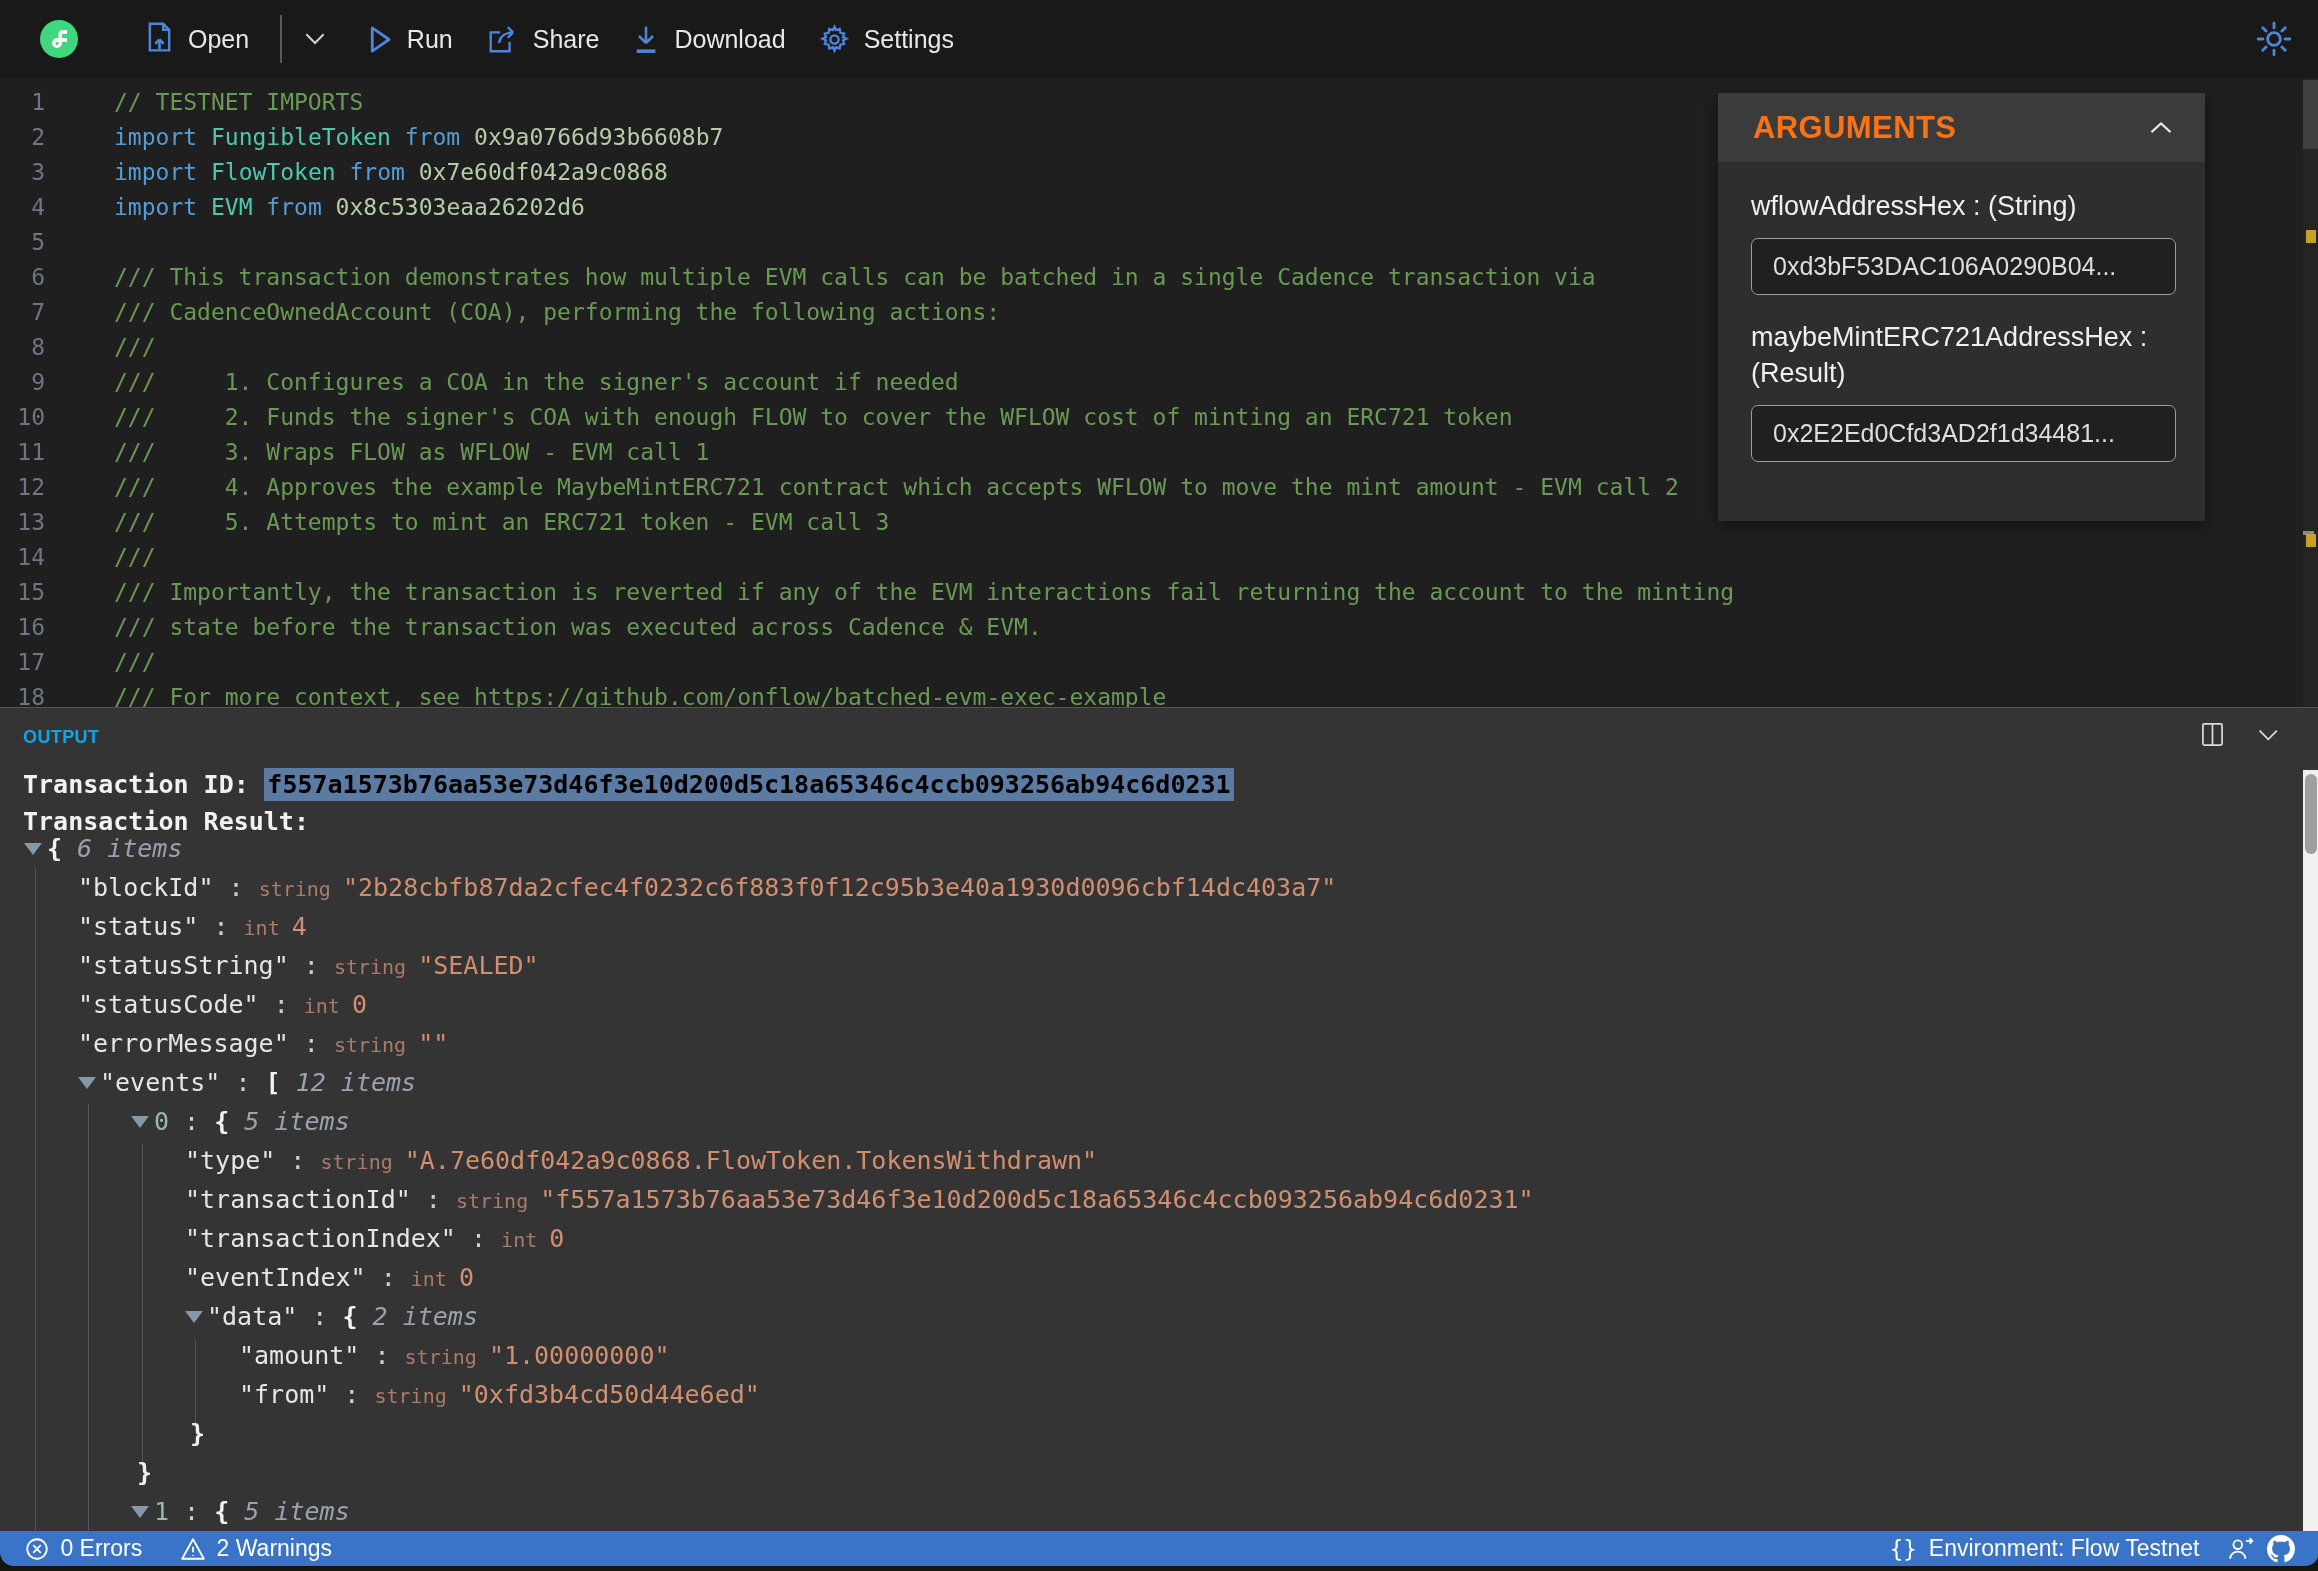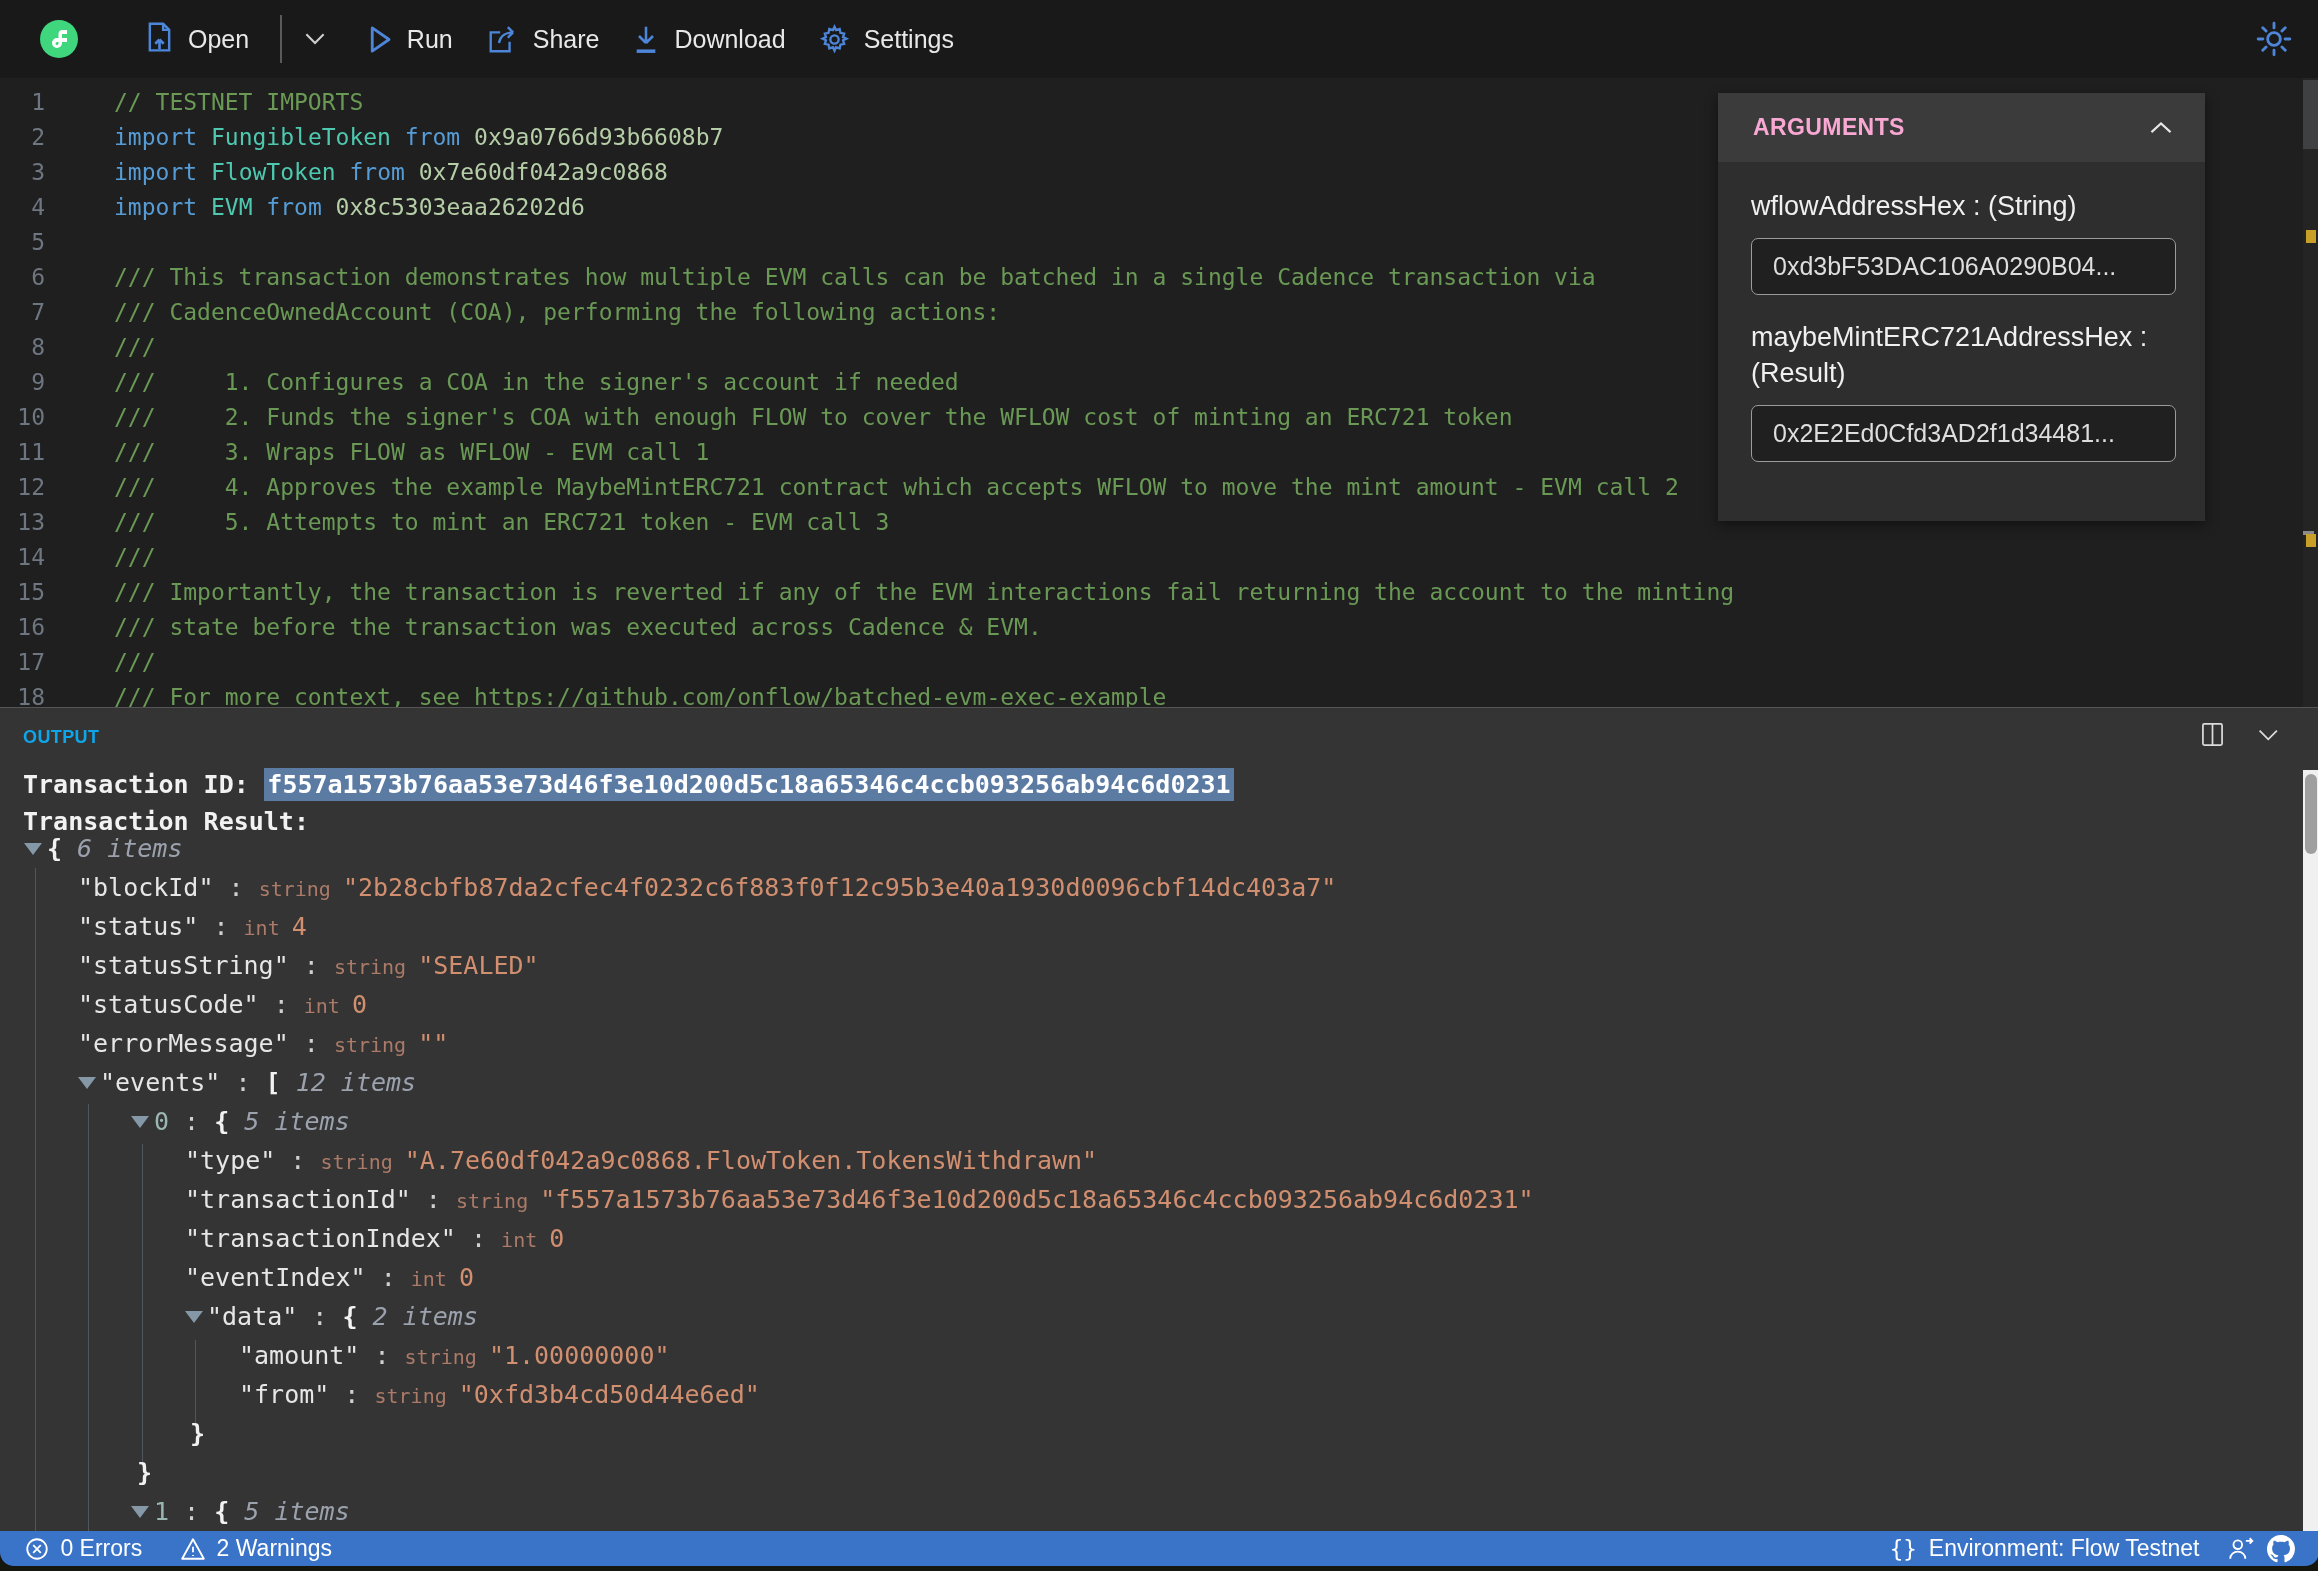--- a/index.html
+++ b/index.html
@@ -33,35 +33,35 @@
   .overview-ruler { position:absolute; top:0; right:0; width:16.4px; height:629px; background:#242424; }
   .ov-thumb { position:absolute; top:1.7px; left:0; width:16.4px; height:69px; background:#3f4042; }
   .ov-warn { position:absolute; left:3.5px; width:9.5px; height:13px; background:#c8a028; }
   .ov-dash { position:absolute; left:0; width:11.2px; height:3.5px; background:#8a8a8a; }
 
   
   .args-panel { position:absolute; left:1718px; top:93px; width:487px; background:#2e2e2e;
                 box-shadow:0 3.5px 12px rgba(0,0,0,.45); }
   .args-header { height:69px; background:#3b3b3b; display:flex; align-items:center;
                  justify-content:space-between; padding:0 31px 0 35px; }
-  .args-title { color:#f9a8d4; font-size:23px; font-weight:bold; letter-spacing:0.4px; }
+  .args-title { color:#f97316; font-size:31px; font-weight:bold; letter-spacing:0.4px; }
   .args-body { padding:26px 31px 35px 33px; }
   .arg-label { color:#f0f0f0; font-size:27px; line-height:36px; margin-bottom:14px; }
   .arg-input { width:425px; height:57px; background:#202020; border:1.7px solid #9c9c9c; border-radius:7px;
                color:#dedede; font-size:25px; display:flex; align-items:center; padding-left:21px;
                margin-bottom:24px; }
 
   
   .output { position:absolute; top:707px; left:0; width:100%; height:825px; background:#343434;
             border-top:1.7px solid #555; overflow:hidden; font-family:"DejaVu Sans Mono",monospace; }
   .output-title { position:absolute; top:19px; left:23px; color:#0ea5e9; font-size:18px;
                   font-weight:bold; letter-spacing:0.4px; font-family:"Liberation Sans",sans-serif; }
   .output-icons { position:absolute; top:14px; right:40px; display:flex; gap:33px; align-items:center; }
   .txn-line { position:absolute; left:23px; color:#f2f2f2; font-size:25px; font-weight:bold; white-space:pre; }
-  .txn-id-hl { background:#5c7ba3; color:#ffffff; font-weight:bold; padding:1.7px 3.5px; }
+  .txn-id-hl { background:#5c7ba3; color:#000000; font-weight:bold; padding:1.7px 3.5px; }
   .json-tree { position:absolute; top:121px; left:0; right:17.3px; bottom:0; font-size:25px; }
   .tree-row { position:relative; height:39px; line-height:39px; white-space:pre; }
   .tri { position:absolute; top:14px; width:0; height:0; border-left:9.5px solid transparent;
          border-right:9.5px solid transparent; border-top:12px solid #8498a8; }
   .jkey { color:#e6e6e6; }
   .jidx { color:#9ab6b2; }
   .jcolon { color:#d0d0d0; }
   .jbrace { color:#f2f2f2; font-weight:bold; }
   .jitems { color:#9ba2ad; font-style:italic; }
   .jtype { color:#ab7a68; font-size:20px; }

